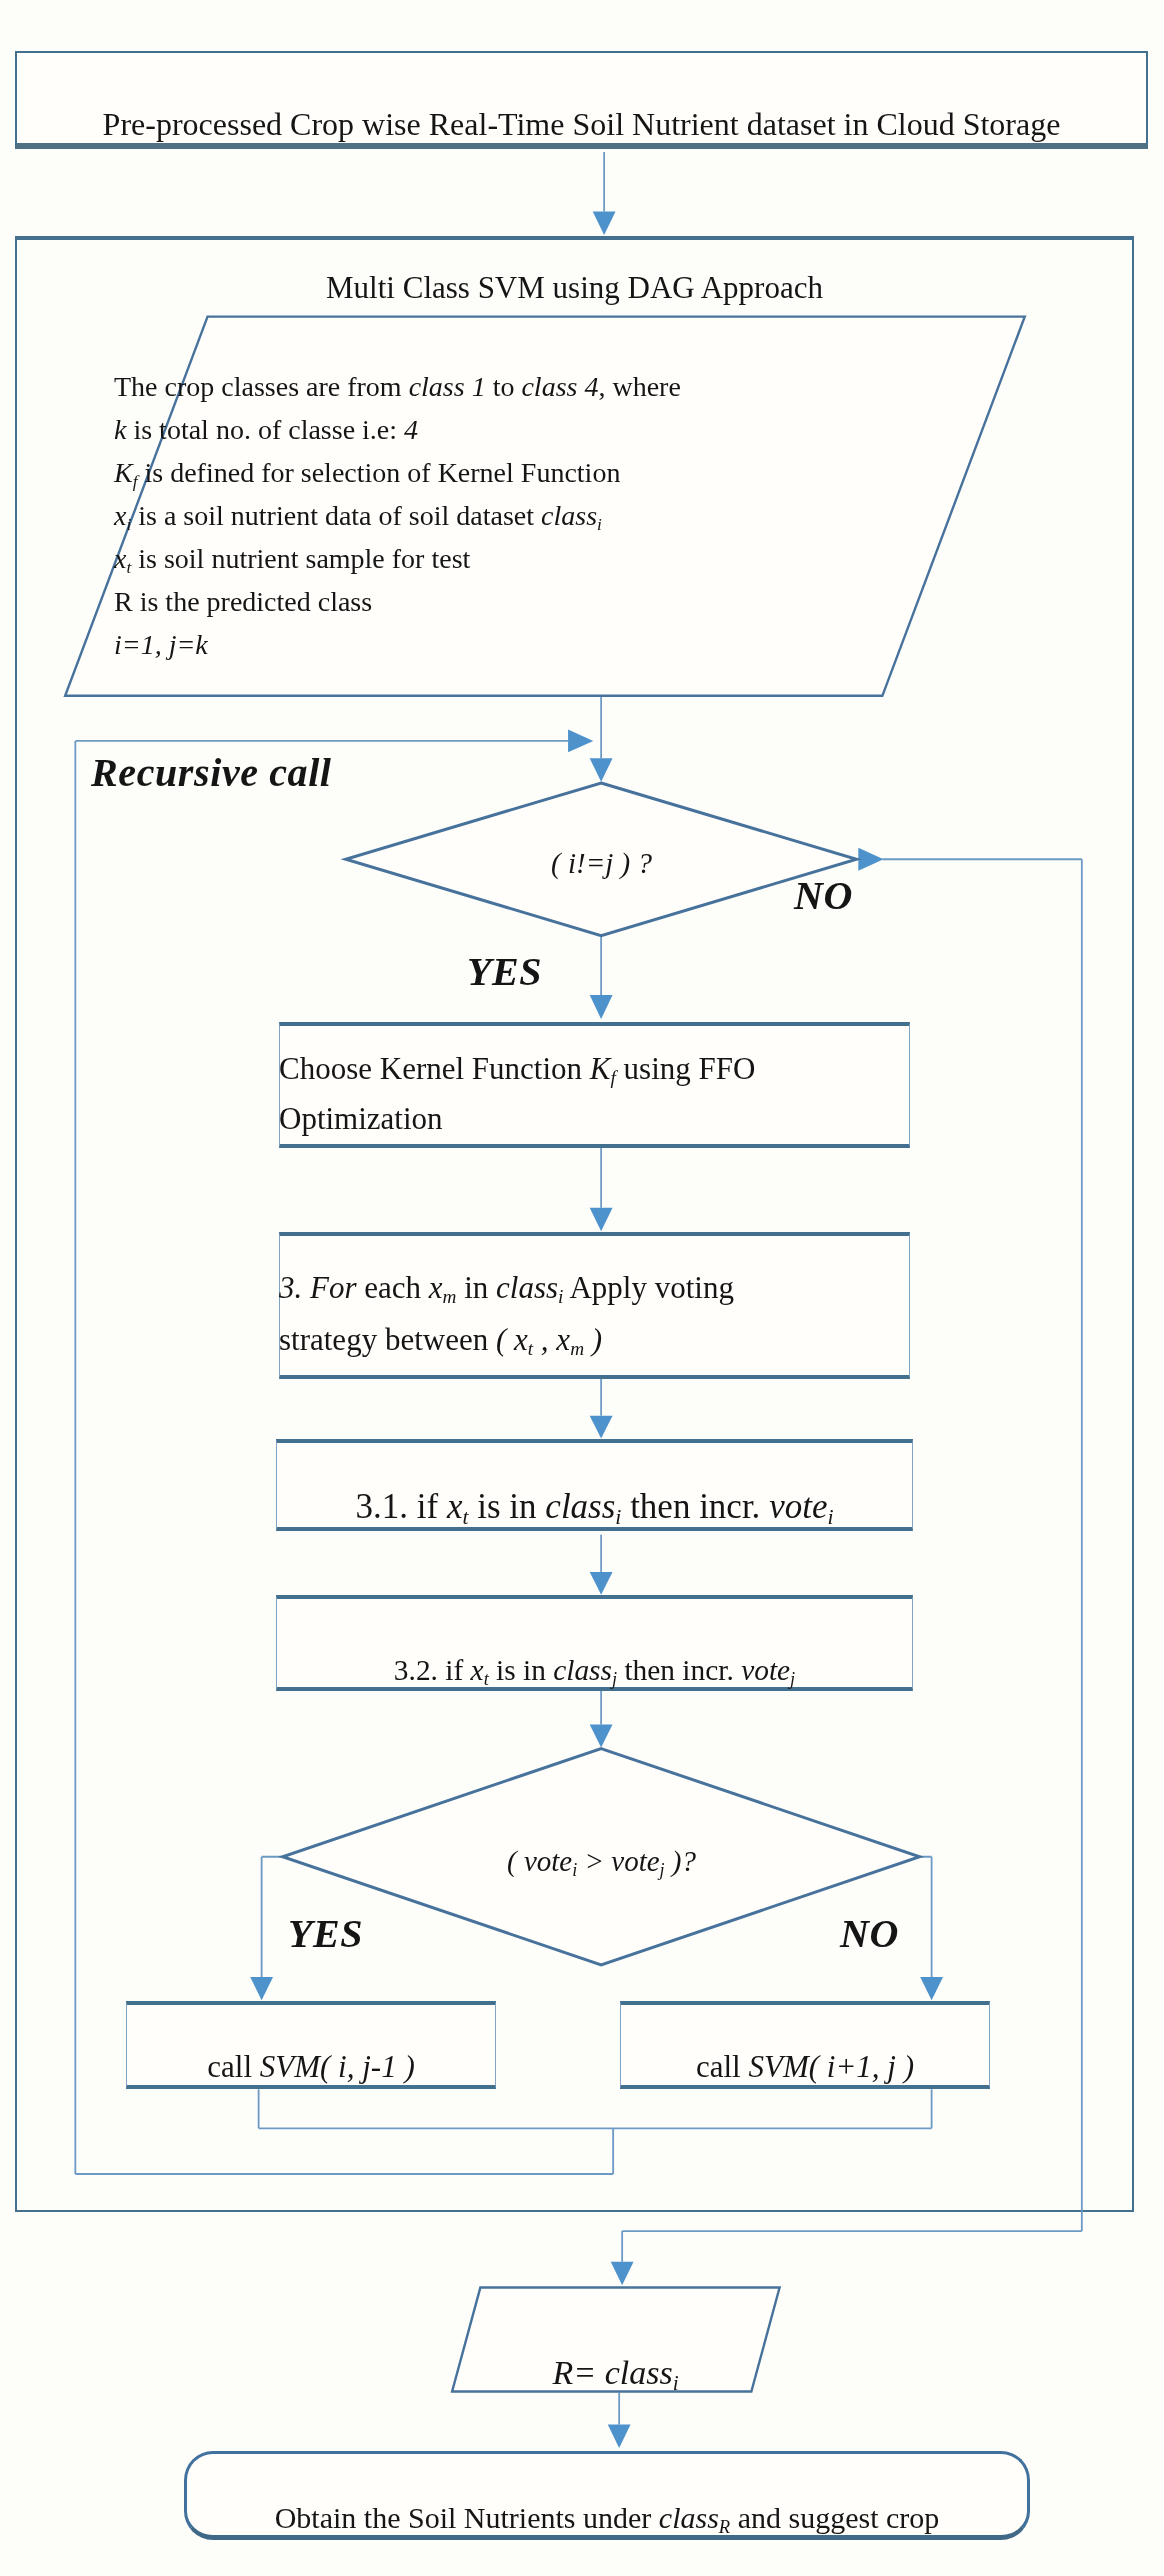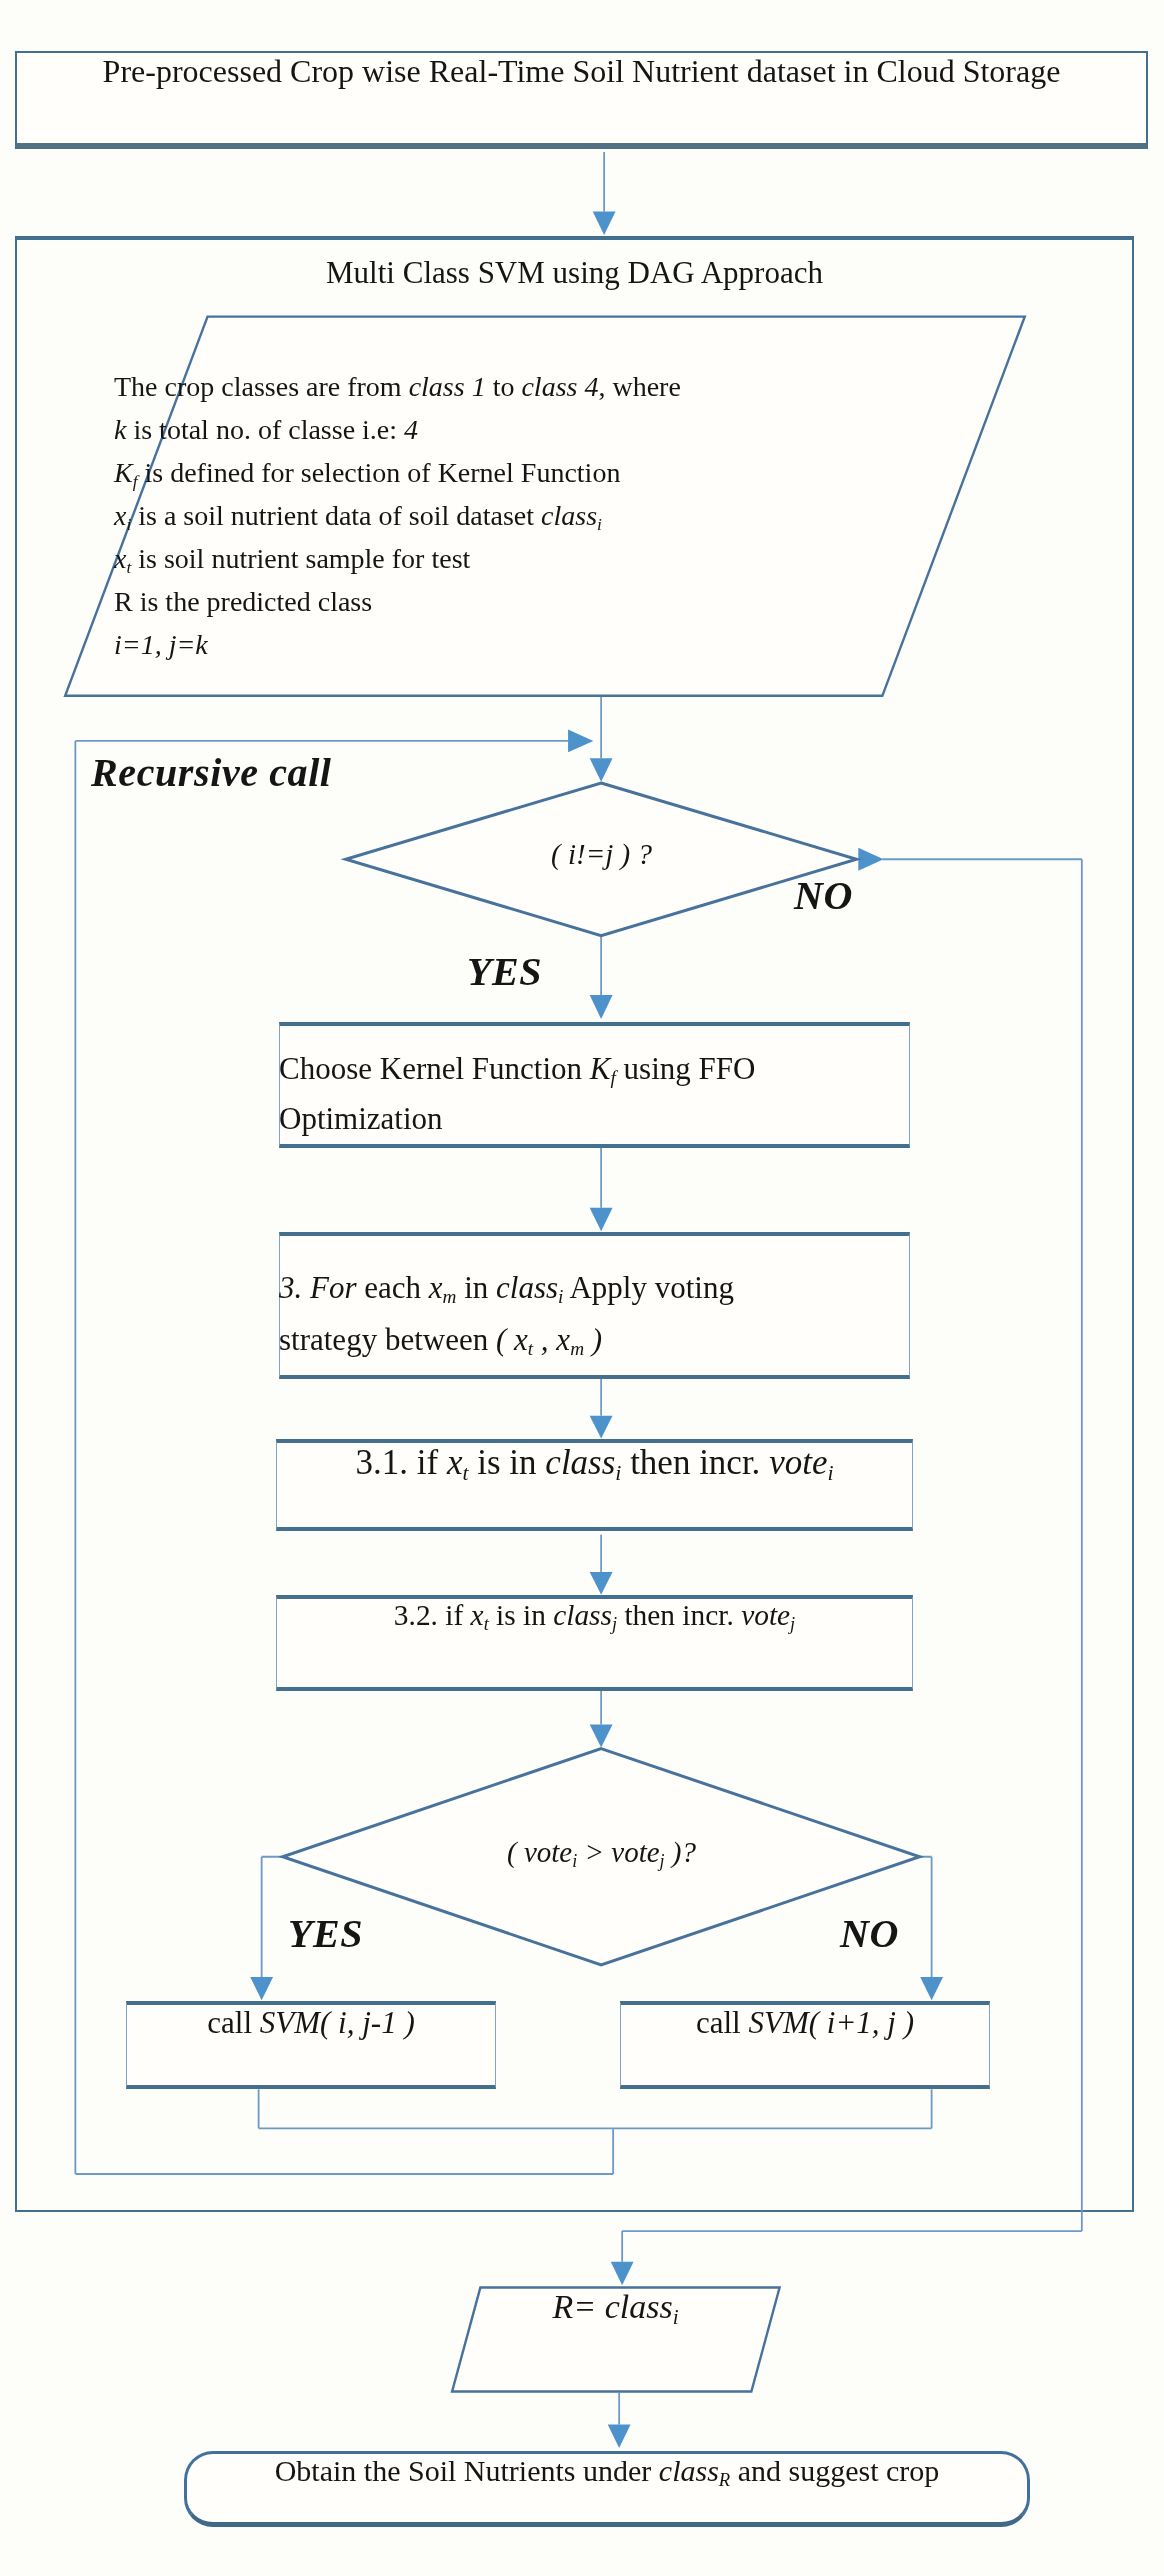--- a/index.html
+++ b/index.html
@@ -35,21 +35,21 @@
     border:2.4px solid var(--c-border-dark);
     border-top:4.2px solid var(--c-border-dark);
     z-index:0;
   }
   .finalbox{
     background:var(--c-fill);
     border:3px solid #41719c;
     border-bottom:5.4px solid #3f6986;
     border-radius:29px;
   }
-  .txt{display:flex;align-items:flex-start;justify-content:center;text-align:center;z-index:3;}
+  .txt{display:flex;align-items:flex-end;justify-content:center;text-align:center;z-index:3;}
   .big{font-size:32px;}
   .label{
     font-weight:bold;font-style:italic;font-size:40px;z-index:3;position:absolute;
     letter-spacing:0.6px;
   }
   .it{font-style:italic;}
   .sb{font-size:0.62em;vertical-align:-0.28em;line-height:0;}
   .lines{text-align:left;position:absolute;z-index:3;}
 </style>
 </head>
@@ -180,18 +180,18 @@
       <span><span>call </span><span class="it">SVM( i, j-1 )</span></span>
     </div>
   <div class="abs node txt" style="left:620px;top:2001px;width:370px;height:88px;font-size:31px;">
       <span><span>call </span><span class="it">SVM( i+1, j )</span></span>
     </div>
 
   <div class="abs txt" style="left:452px;top:2288px;width:327px;height:104px;font-size:34px;">
       <span><span class="it">R= class</span><span class="it sb">i</span></span>
     </div>
 
-  <div class="abs finalbox txt" style="left:184px;top:2451px;width:846px;height:76px;font-size:30px;">
+  <div class="abs finalbox txt" style="left:184px;top:2451px;width:846px;height:89px;font-size:30px;">
       <span><span>Obtain the Soil Nutrients under </span><span class="it">class</span><span class="it sb">R</span><span> and suggest crop</span></span>
     </div>
 
 </div>
 
 
 </body></html>

